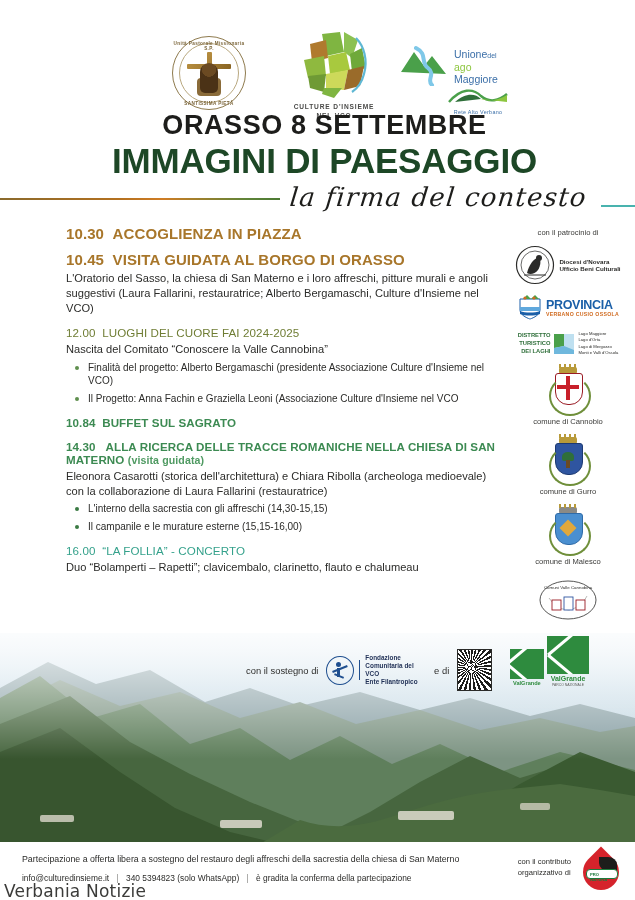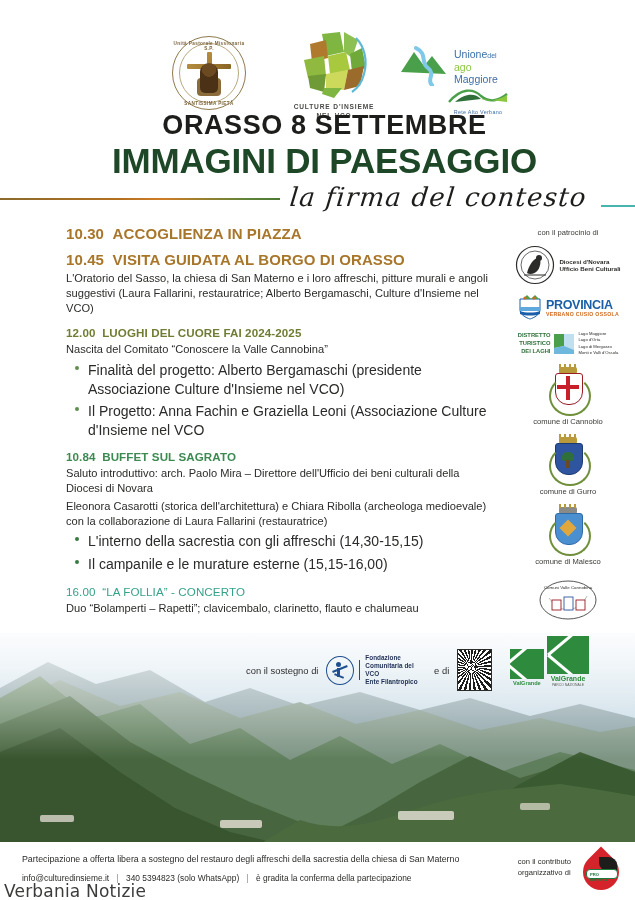--- a/index.html
+++ b/index.html
@@ -80,27 +80,27 @@
     font-style:italic;font-size:26px;color:#1d1d1b;letter-spacing:1.2px;
     transform:skewX(-6deg);
   }
   .rule-l{position:absolute;left:0;top:198px;width:280px;height:1.6px;z-index:6;
     background:linear-gradient(90deg,#8a6a2c 0%,#b3701f 42%,#cf7c24 58%,#5f8438 88%,#4c7a33 100%);}
   .rule-r{position:absolute;right:0;top:205px;width:34px;height:1.6px;z-index:6;background:#49b3ae;}
 
   
   .prog{position:absolute;left:66px;top:216px;width:430px;z-index:6;}
   .h-gold{font-size:15px;font-weight:bold;color:#a8762a;letter-spacing:.1px;margin-top:9px;}
-  .h-olive{font-size:11.6px;font-weight:bold;color:#6f7d34;letter-spacing:.1px;margin-top:11px;}
+  .h-olive{font-size:11.6px;font-weight:normal;color:#6f7d34;letter-spacing:.1px;margin-top:11px;}
   .h-green{font-size:11.6px;font-weight:bold;color:#3c8a52;letter-spacing:.1px;margin-top:11px;}
   .h-teal{font-size:11.6px;font-weight:normal;color:#34a18b;letter-spacing:.1px;margin-top:11px;}
   .sub-note{font-weight:bold;font-size:10.6px;}
   .p{font-size:11.1px;color:#2b2b29;line-height:1.33;margin-top:3px;}
   ul.b{margin:4px 0 0 0;padding:0 0 0 20px;list-style:none;}
-  ul.b li{position:relative;font-size:14px;color:#2b2b29;line-height:1.33;margin-top:4px;padding-left:2px;}
+  ul.b li{position:relative;font-size:10px;color:#2b2b29;line-height:1.33;margin-top:4px;padding-left:2px;}
   ul.b li:before{content:"";position:absolute;left:-11px;top:5px;width:4px;height:4px;border-radius:50%;background:#5f8f4e;}
   ul.b.dark li:before{background:#3a7a43;}
 
   
   .side{position:absolute;right:8px;top:228px;width:118px;z-index:6;text-align:center;}
   .side .cap{font-size:7.6px;color:#3a3a38;margin-bottom:8px;}
   .side .lbl{font-size:7.6px;color:#3a3a38;margin-top:3px;}
   .blk{margin-bottom:10px;}
   .crest{width:40px;height:48px;margin:0 auto;position:relative;}
   .shield{position:absolute;left:7px;top:7px;width:26px;height:30px;border-radius:3px 3px 13px 13px;}
@@ -266,21 +266,24 @@
       </ul>
     </div>
 
     <div>
       <div class="h-green">
         <span>10.84</span>&nbsp;&nbsp;<span>BUFFET SUL SAGRATO</span>
       </div>
     </div>
 
     <div>
-      <div class="p">Saluto introduttivo: arch. Paolo Mira – Direttore dell'Ufficio dei beni culturali della Diocesi di Novara</div>
+      <div class="h-green">
+        <span>14.30</span>&nbsp;&nbsp;&nbsp;<span>ALLA RICERCA DELLE TRACCE ROMANICHE NELLA CHIESA DI SAN MATERNO</span>
+        <span class="sub-note" style="color:#4f9a62">(visita guidata)</span>
+      </div>
       <div class="p">Eleonora Casarotti (storica dell'architettura) e Chiara Ribolla (archeologa medioevale) con la collaborazione di Laura Fallarini (restauratrice)</div>
       <ul class="b dark">
         <li>L'interno della sacrestia con gli affreschi (14,30-15,15)</li>
         <li>Il campanile e le murature esterne (15,15-16,00)</li>
       </ul>
     </div>
 
     <div>
       <div class="h-teal">
         <span>16.00</span>&nbsp;&nbsp;<span>“LA FOLLIA” - CONCERTO</span>

